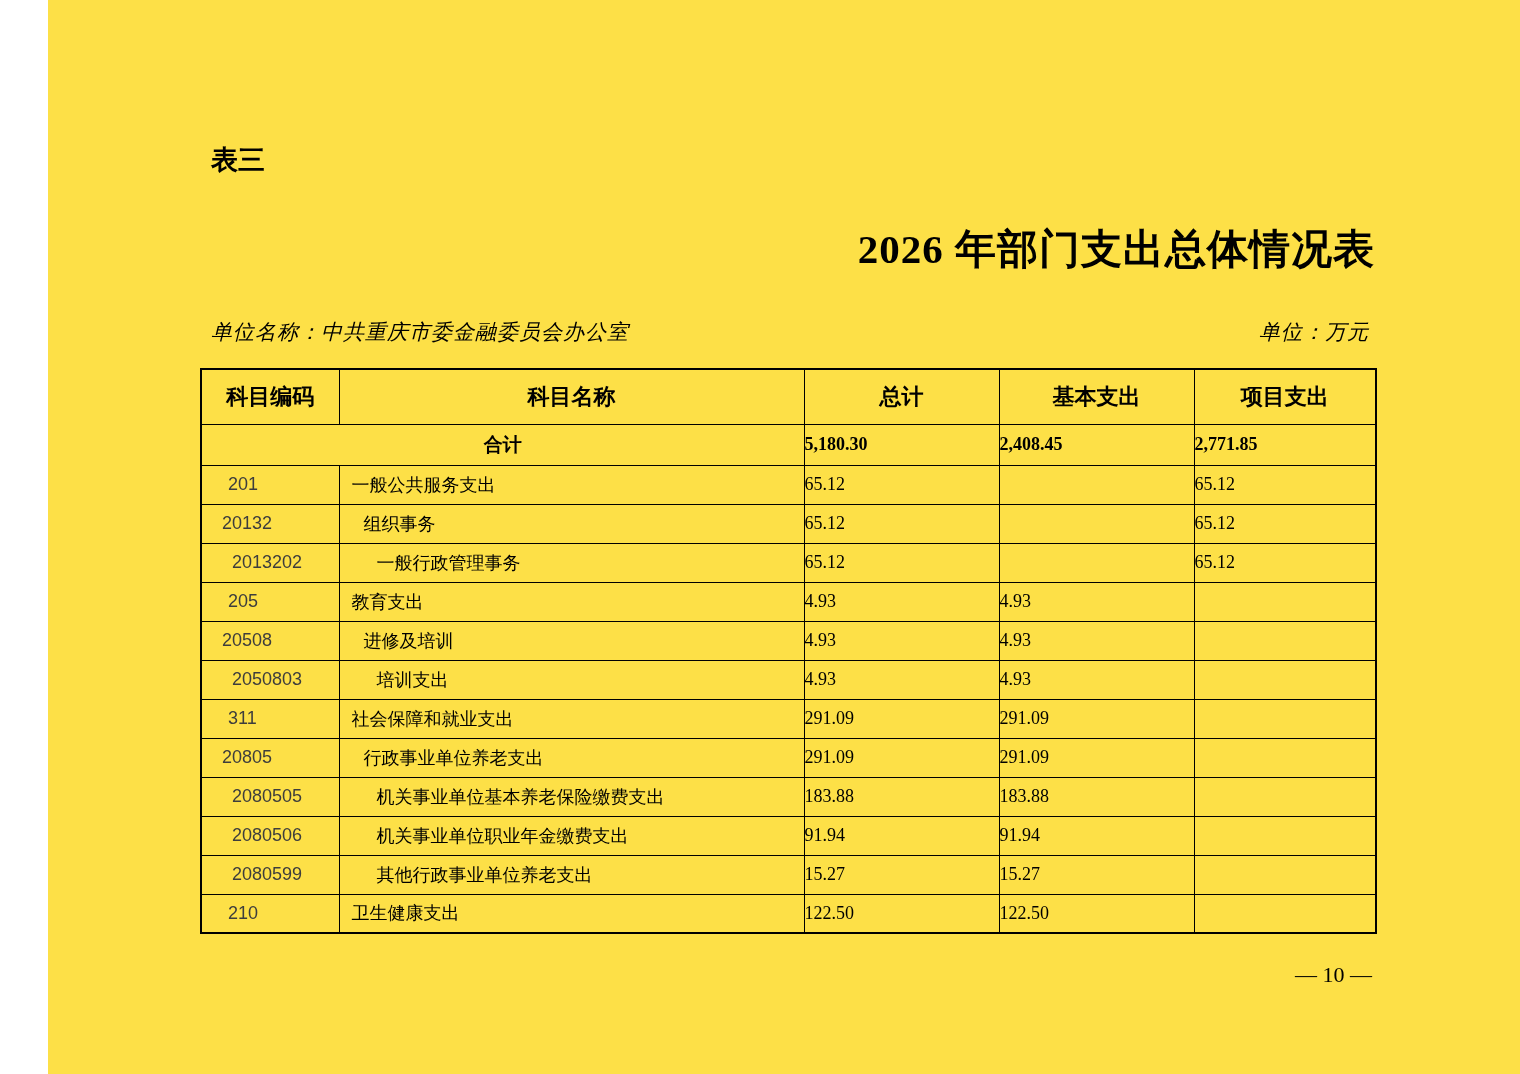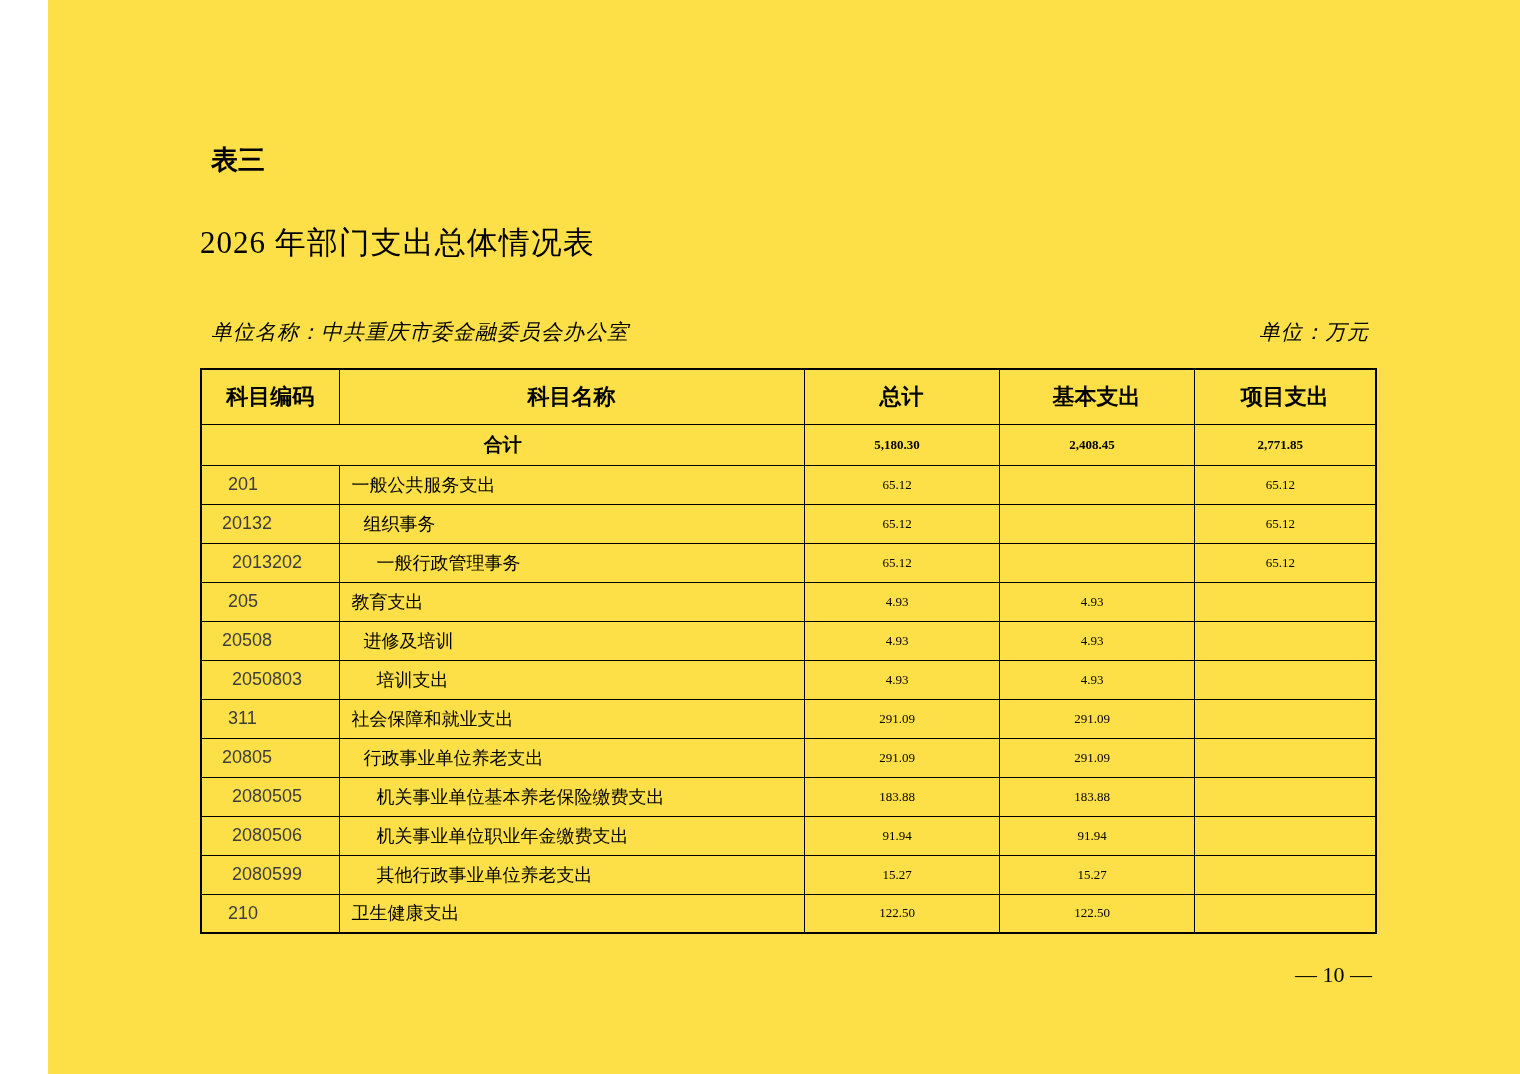--- a/index.html
+++ b/index.html
@@ -12,23 +12,23 @@
     overflow:hidden;
     margin-left:48px;
   }
   .doc-label {
     position:absolute; left:163px; top:142px;
     font-family:"Liberation Sans", sans-serif;
     font-weight:bold; font-size:27px;
   }
   .title {
     position:absolute; left:152px; top:222px; width:1175px;
-    margin:0; text-align:left;
-    font-family:"Liberation Serif", serif;
-    font-weight:normal; font-size:31px; letter-spacing:1px;
+    margin:0; text-align:right;
+    font-family:"Liberation Serif", serif;
+    font-weight:bold; font-size:41px; letter-spacing:1px;
   }
   .meta-row {
     position:absolute; left:152px; top:318px; width:1175px;
     box-sizing:border-box; padding:0 6px 0 11px;
     display:flex; justify-content:space-between; align-items:center;
     font-family:"Liberation Serif", serif;
     font-style:italic; font-size:21px; letter-spacing:1px;
   }
   table.budget-table {
     position:absolute; left:152px; top:368px; width:1175px;
@@ -48,21 +48,21 @@
   }
   .budget-table tbody tr { height:39px; }
   .budget-table tbody tr.summary-row { height:41px;padding-left:24px; }
   td.sum-label {
     text-align:center;
     font-family:"Liberation Sans", sans-serif;
     font-weight:bold; font-size:19px;
   }
   td.num {
     font-family:"Liberation Serif", serif;
-    font-size:13px; text-align:center; padding-right:9px;
+    font-size:18px; text-align:left; padding-right:9px;
   }
   tr.summary-row td.num { font-weight:bold; }
   td.code {
     font-family:"Liberation Sans", sans-serif;
     font-size:18px; color:#3d3d3d; text-align:left;
   }
   td.code.lvl1 { padding-left:26px; }
   td.code.lvl2 { padding-left:20px; }
   td.code.lvl3 { padding-left:30px; }
   td.name {

